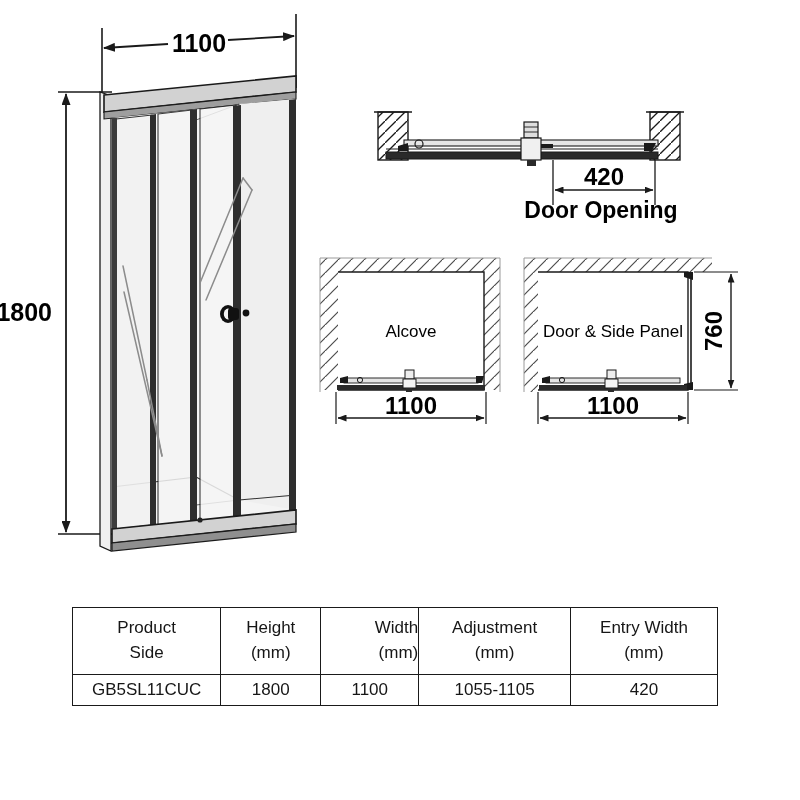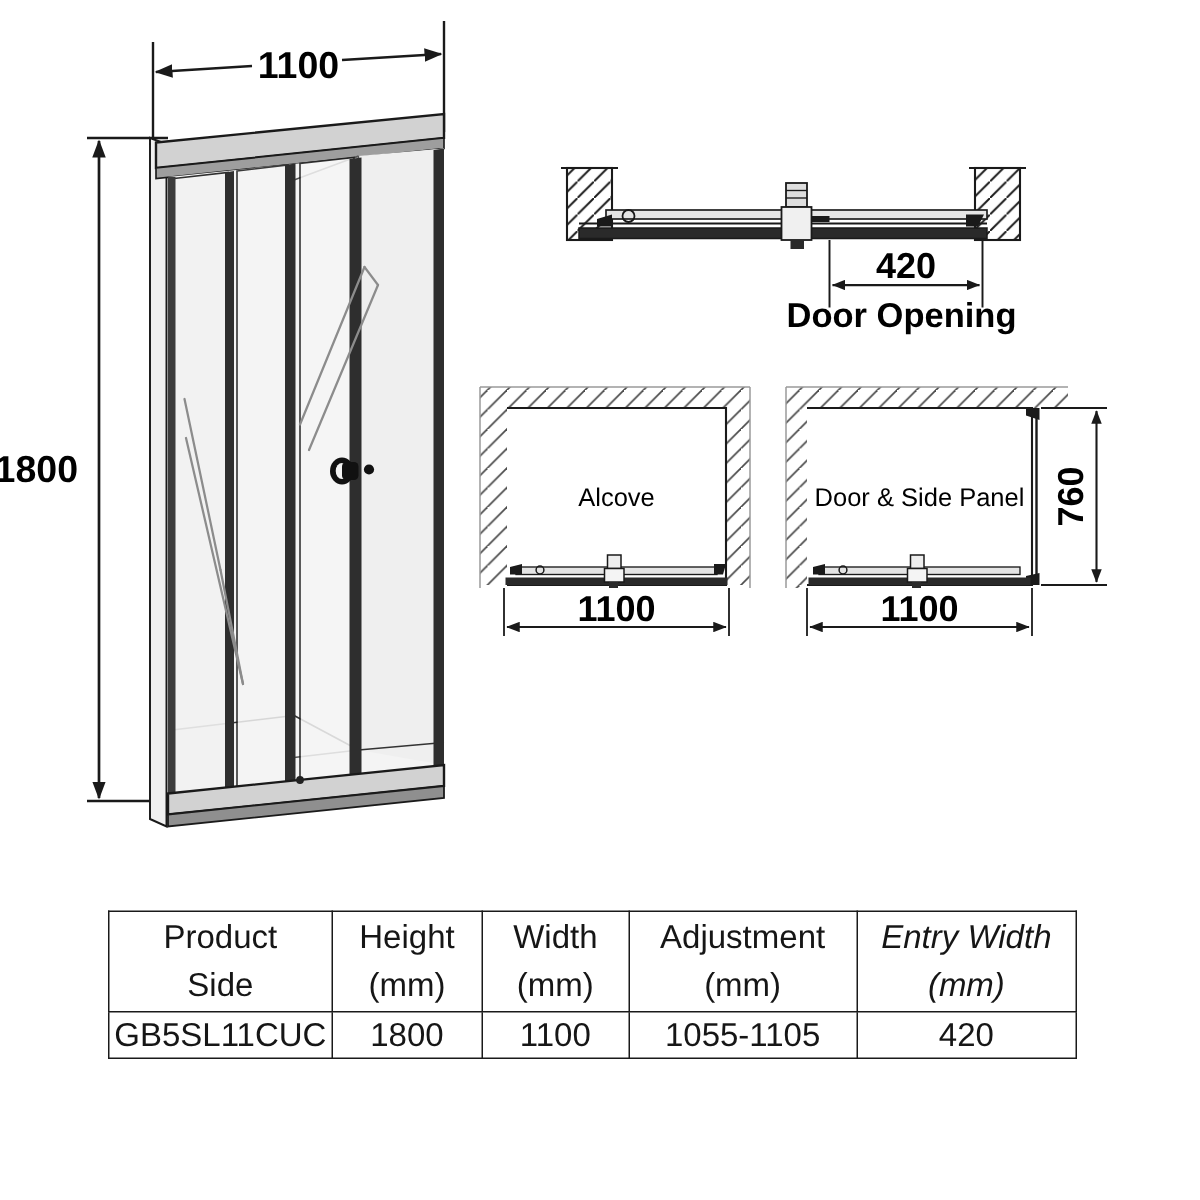--- a/index.html
+++ b/index.html
@@ -37,21 +37,21 @@
     fill: #000;
   }
   
   #product-table {
     position: absolute;
     left: 72px;
     top: 607px;
     width: 646px;
     border-collapse: collapse;
     font-family: "Liberation Sans", sans-serif;
-    font-size: 22px;
+    font-size: 17px;
     color: #161616;
     background: #fff;
   }
   #product-table th,
   #product-table td {
     border: 1.4px solid #1a1a1a;
     text-align: center;
     font-weight: normal;
     padding: 0;
   }
@@ -60,23 +60,23 @@
     line-height: 1.45;
     vertical-align: middle;
   }
   #product-table td {
     height: 30px;
     vertical-align: middle;
     text-align: center;
   }
   #product-table .c0 { width: 148px; }
   #product-table .c1 { width: 100px; }
-  #product-table .c2 { width: 98px; }
+  #product-table .c2 { width: 98px; text-align: right; }
   #product-table .c3 { width: 152px; }
-  #product-table .c4 { width: 148px; font-style: italic; }
+  #product-table .c4 { width: 148px; }
   .th-line { display: block; }
 </style>
 </head>
 <body>
 
 <div id="root">
 
   <svg class="layer" viewBox="0 0 800 800">
     <defs>
       <marker id="arrEnd" markerWidth="12" markerHeight="9" refX="11" refY="4.5" orient="auto" markerUnits="userSpaceOnUse">

